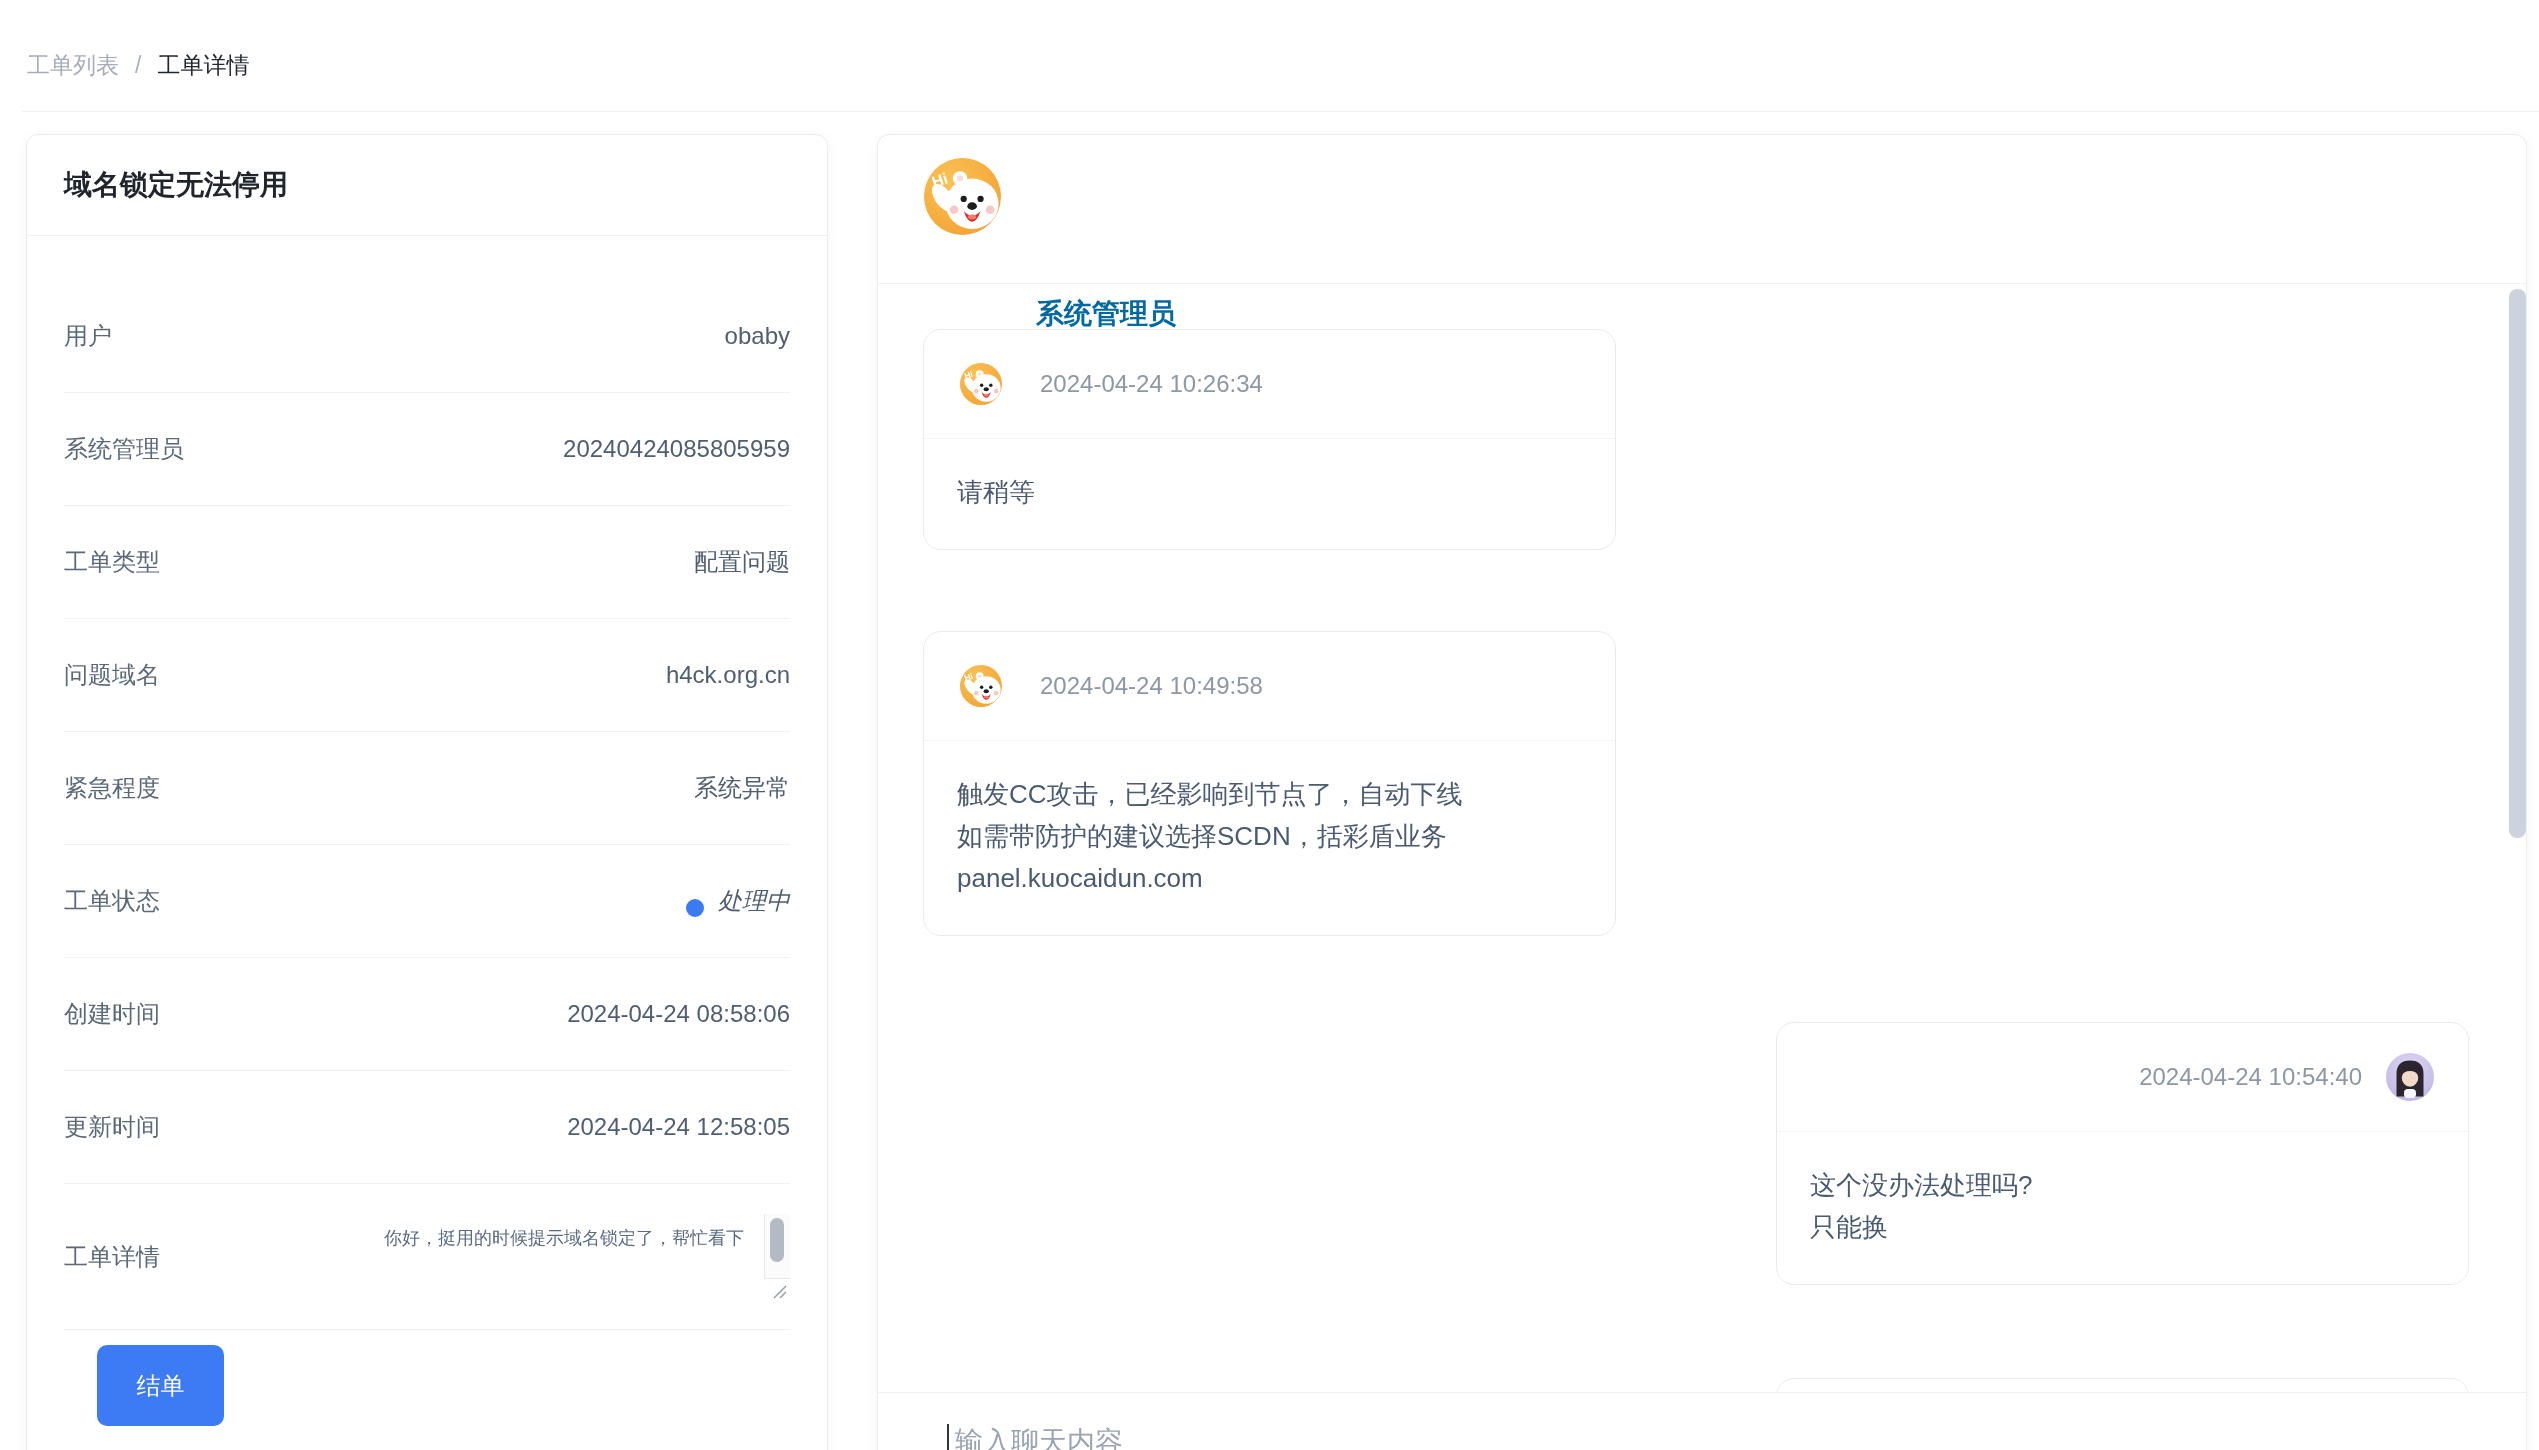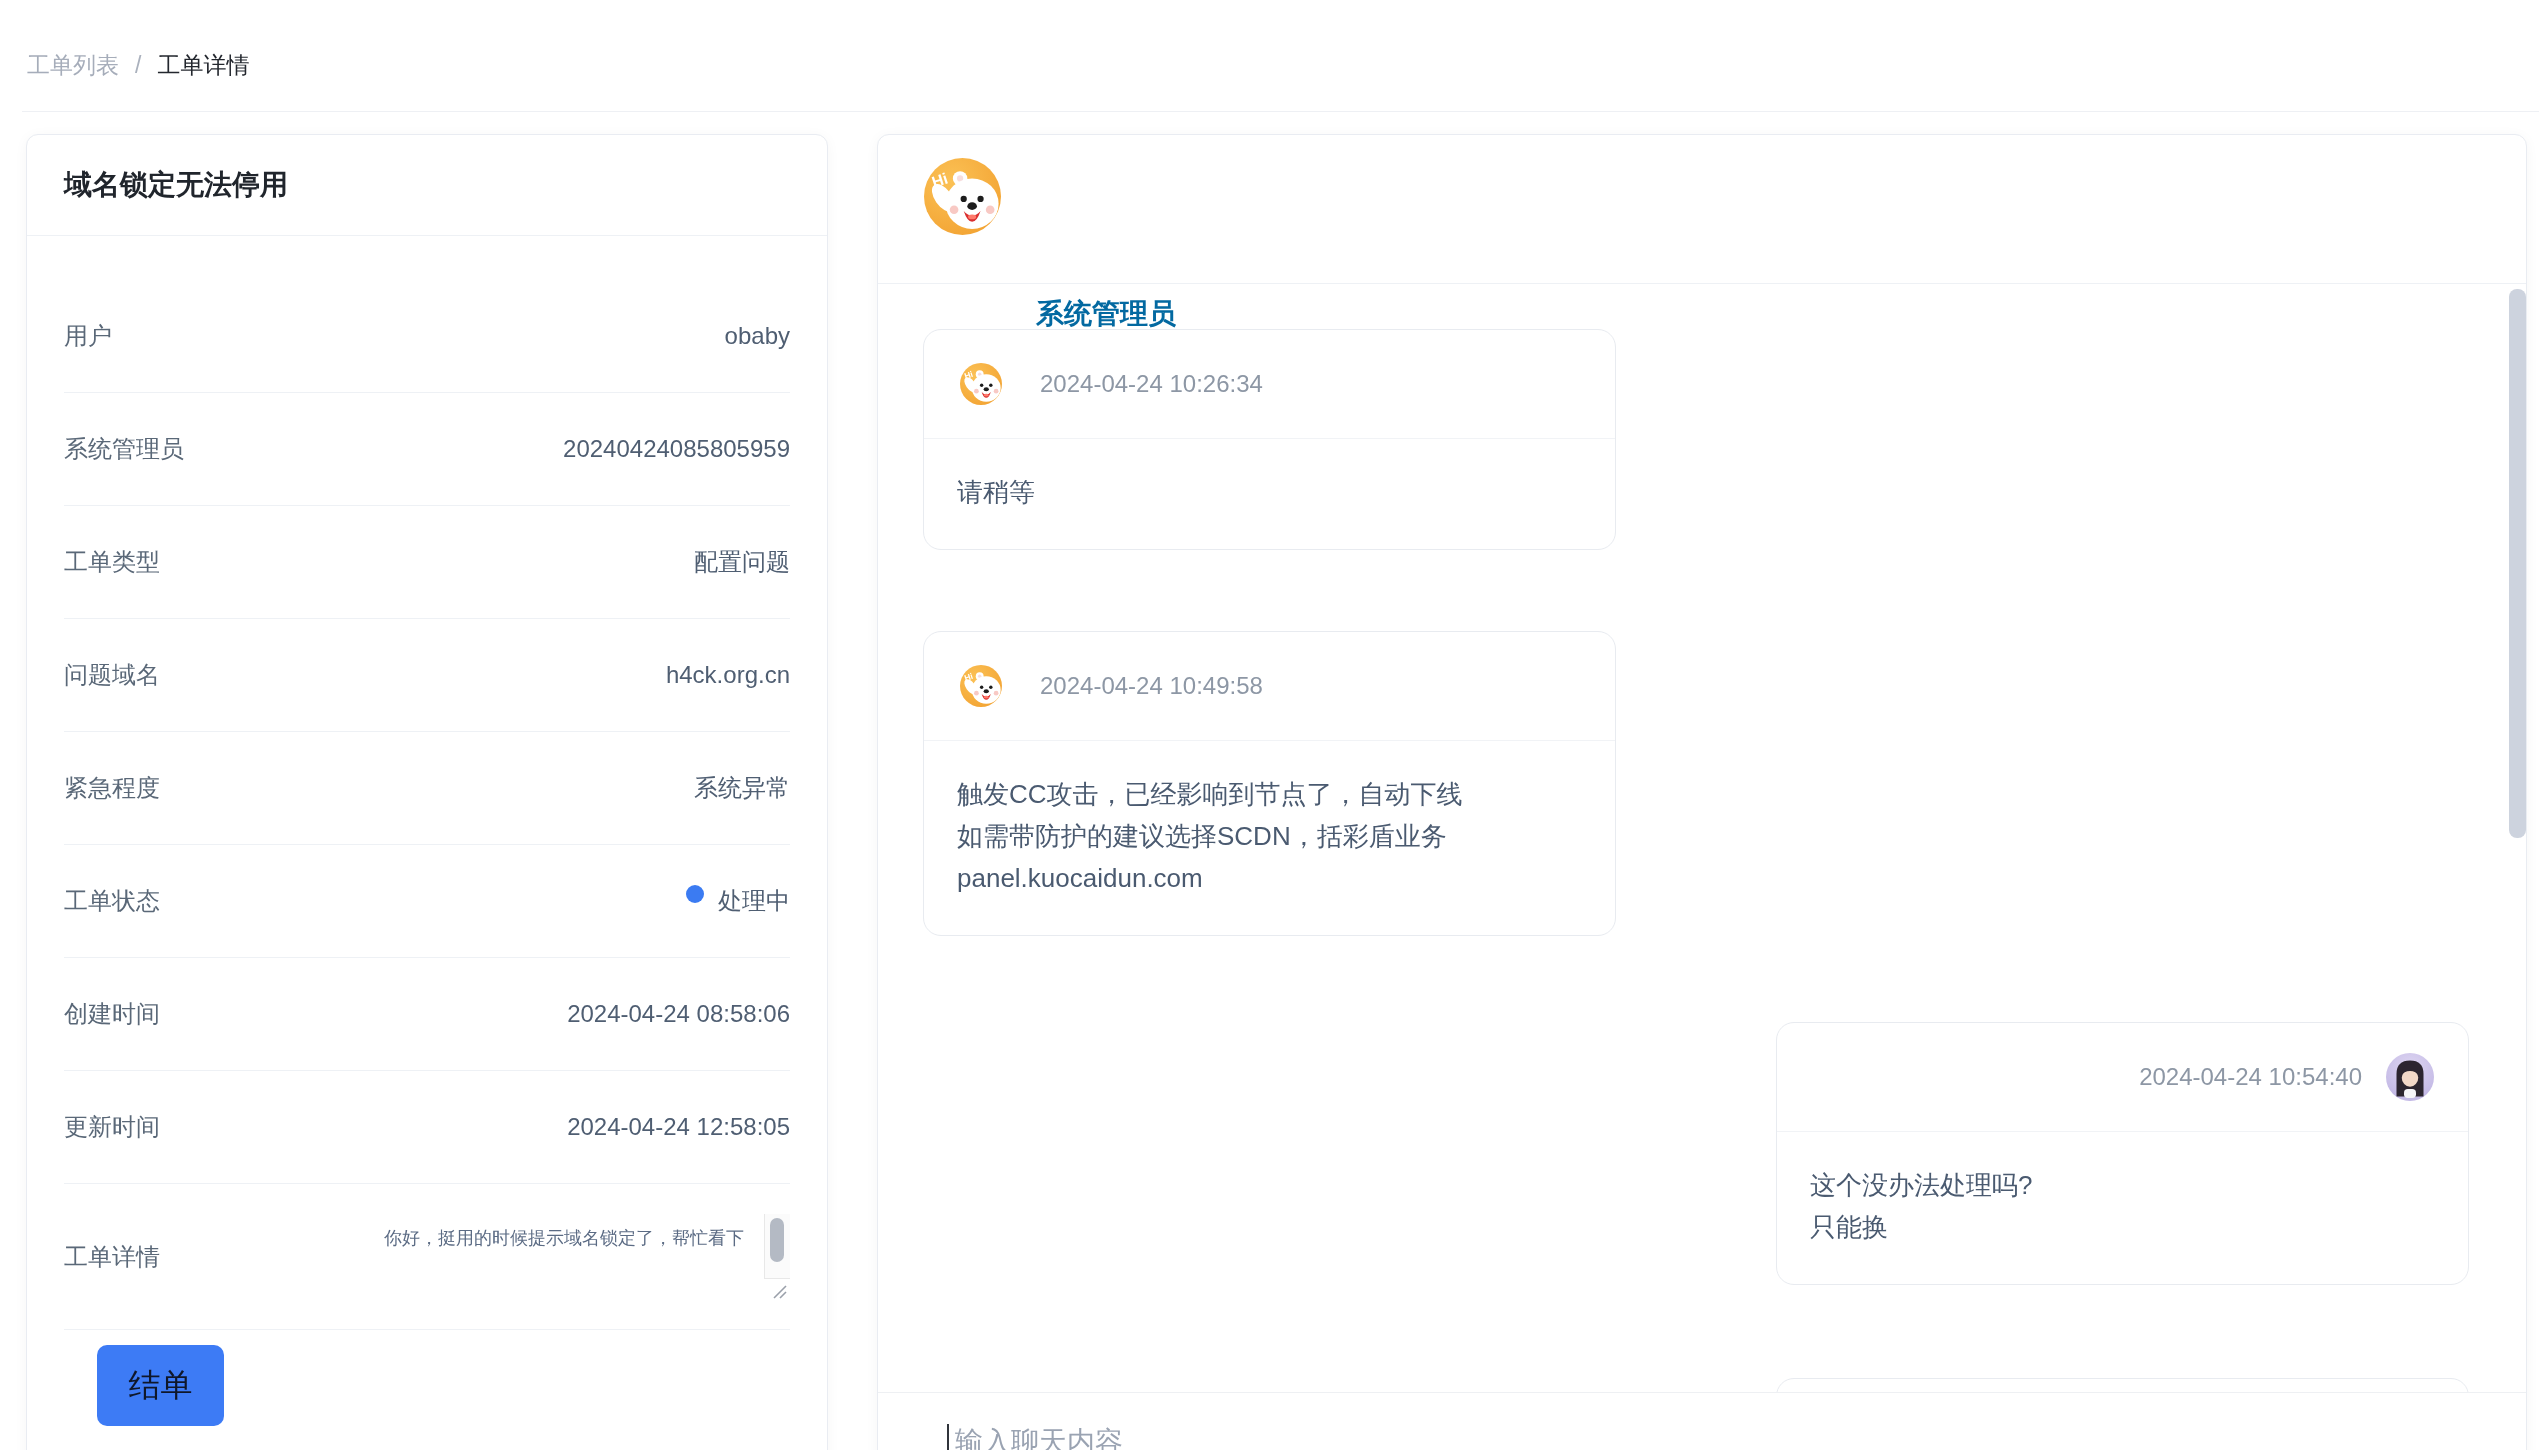--- a/index.html
+++ b/index.html
@@ -17,38 +17,38 @@
   .ticket-card { position:absolute; left:26px; top:134px; width:802px; height:1406px;
                  background:#fff; border:1px solid #e9ecf2; border-radius:12px;
                  box-shadow:0 2px 14px rgba(30,40,60,.04); }
   .ticket-card-header { padding:31px 37px; border-bottom:1px solid #eef1f5; }
   .ticket-title { font-size:28px; font-weight:700; color:#20252c; }
   .ticket-body { padding:44px 37px 0 37px; }
   .trow { display:flex; justify-content:space-between; align-items:center;
           padding:40px 0; border-bottom:1px solid #eef1f5; }
   .trow-label { font-size:24px; color:#5a6878; }
   .trow-value { font-size:24px; color:#4f5e72; }
-  .status-val { display:flex; align-items:flex-start; gap:14px; }
+  .status-val { display:flex; align-items:flex-end; gap:14px;font-style:italic; }
   .status-dot { width:18px; height:18px; border-radius:50%; background:#3b7bf2; }
 
   .detail-row { display:flex; justify-content:space-between; align-items:center;
                 padding:30px 0; border-bottom:1px solid #eef1f5; }
   .fake-textarea { position:relative; width:447px; height:85px; }
   .fake-textarea-text { position:absolute; right:46px; top:6px; width:392px; height:67px;
                         overflow:hidden; font-size:18px; line-height:37px; color:#5b6b84;
                         text-align:right; }
   .ta-scrollcol { position:absolute; right:0; top:0; width:26px; height:65px;
                   border-left:1px solid #e8e8e8; border-bottom:1px solid #e8e8e8; background:#fbfbfb; }
   .ta-thumb { position:absolute; left:5px; top:4px; width:14px; height:44px;
               border-radius:7px; background:#b4bac4; }
   .ta-resize { position:absolute; right:2px; top:69px; width:18px; height:16px; }
   .ta-resize svg { display:block; }
 
-  .close-btn { margin:15px 0 0 33px; width:127px; height:81px; background:#3d7bf5; color:#0f172a;
-               font-size:32px; border:none; border-radius:10px; cursor:pointer;
+  .close-btn { margin:15px 0 0 33px; width:127px; height:81px; background:#3d7bf5; color:#ffffff;
+               font-size:24px; border:none; border-radius:10px; cursor:pointer;
                font-family:inherit; }
 
   
   .chat-panel { position:absolute; left:877px; top:134px; width:1650px; height:1485px;
                 background:#fff; border:1px solid #e9ecf2; border-radius:12px;
                 box-shadow:0 2px 14px rgba(30,40,60,.04); }
   .chat-header { position:relative; height:149px; border-bottom:1px solid #eef1f5; }
   .chat-header .big-avatar { position:absolute; left:46px; top:23px; width:77px; height:77px; }
   .chat-name { position:absolute; left:158px; top:160px; font-size:28px; font-weight:700; color:#0369a1; }
   .chat-sub { position:absolute; left:158px; top:214px; display:flex; align-items:center; gap:13px; }

